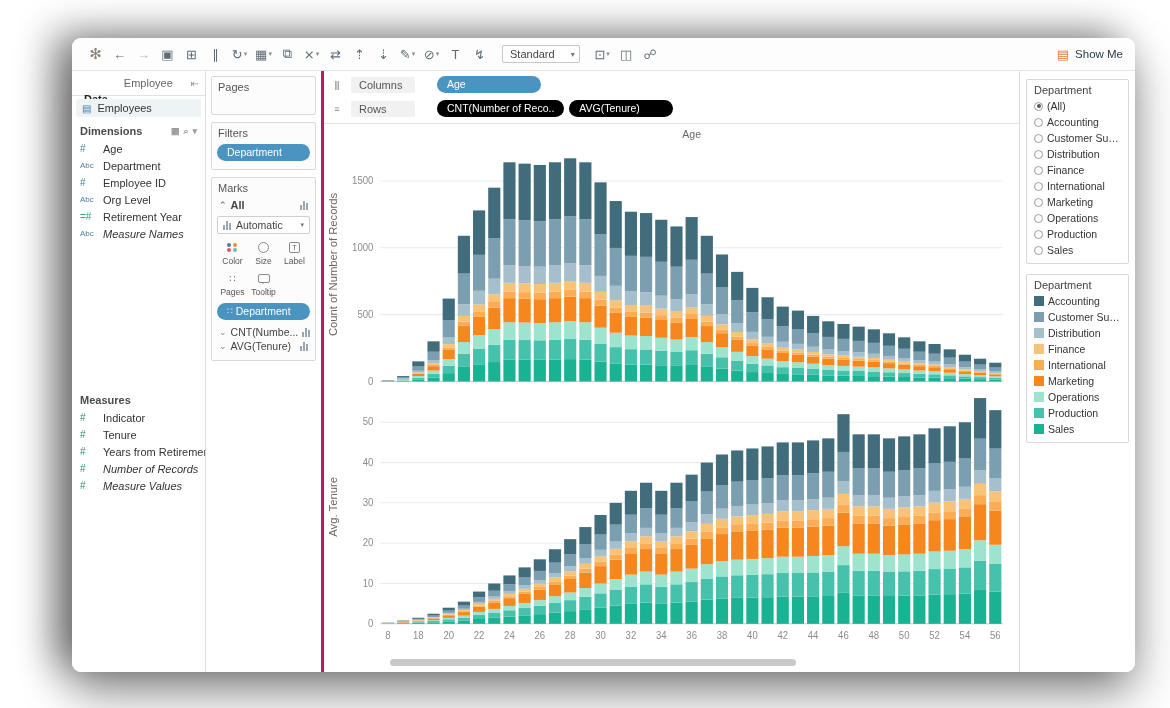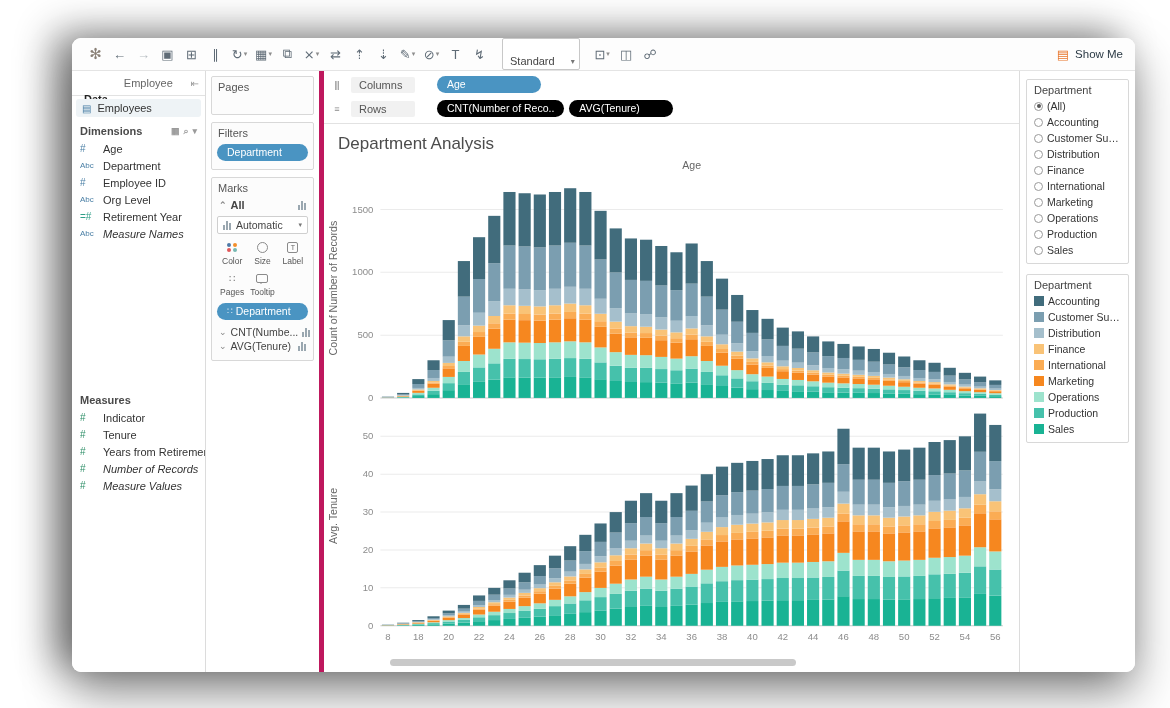--- a/index.html
+++ b/index.html
@@ -6,21 +6,21 @@
   html,body { width:1170px; height:708px; background:#ffffff; font-family:"Liberation Sans",sans-serif; overflow:hidden; }
   .window { position:absolute; left:72px; top:38px; width:1063px; height:634px; background:#fff; border-radius:9px;
             box-shadow: -18px -6px 38px rgba(0,0,0,.45), 0 22px 48px rgba(0,0,0,.4); overflow:hidden; display:flex; flex-direction:column; }
 
   
   .toolbar { height:33px; min-height:33px; display:flex; align-items:center; padding:0 12px; gap:1px; background:#fdfdfd; border-bottom:1px solid #e4e4e4; }
   .tb-icon { display:inline-flex; align-items:center; justify-content:center; min-width:23px; height:24px; color:#5f6b76; font-size:13px; border-radius:3px; padding:0 2px; cursor:default; }
   .tb-icon .caret { font-size:7px; color:#8d8d8d; margin-left:1px; }
   .tb-icon.logo .glyph { color:#8a8076; font-size:15px; }
   .tb-icon.muted { color:#b7bdc2; }
-  .std-select { display:flex; align-items:center; gap:16px; border:1px solid #c8c8c8; background:#fff; border-radius:2px; font-size:11px; color:#444; padding:16px 4px 2px 7px; margin:16px 10px; }
+  .std-select { display:flex; align-items:center; gap:16px; border:1px solid #c8c8c8; background:#fff; border-radius:2px; font-size:11px; color:#444; padding:2px 4px 2px 7px; margin:16px 10px; }
   .std-select .caret { font-size:8px; color:#777; }
   .showme { margin-left:auto; display:flex; align-items:center; gap:6px; font-size:11.5px; color:#2b3a45; }
   .showme .ic { color:#e8762c; font-size:13px; }
 
   
   .main-row { flex:1; display:flex; min-height:0; }
 
   
   .data-pane { width:134px; min-width:134px; border-right:1px solid #dcdcdc; display:flex; flex-direction:column; background:#fff; }
   .pane-tabs { display:flex; align-items:center; border-bottom:1px solid #e2e2e2; height:25px; padding:0 4px; }
@@ -33,21 +33,21 @@
   .header-icons { margin-left:auto; display:flex; gap:4px; color:#9a9a9a; font-size:9px; }
   .field { display:flex; align-items:center; gap:5px; height:17px; padding:0 8px; font-size:11px; color:#333; white-space:nowrap; overflow:hidden; }
   .f-icon { width:18px; font-size:10px; color:#4a7fa5; flex:none; }
   .f-icon.abc { font-size:8px; }
   .f-icon.measure { color:#2e8f68; }
   .f-icon.calc { color:#2e9e87; }
   .italic { font-style:italic; }
   .dim-spacer { height:146px; }
 
   
-  .cards-pane { width:118px; min-width:118px; border-right:5px solid #be185d; background:#fff; padding:5px; display:flex; flex-direction:column; gap:7px; }
+  .cards-pane { width:118px; min-width:118px; border-right:3px solid #be185d; background:#fff; padding:5px; display:flex; flex-direction:column; gap:7px; }
   .card { border:1px solid #d8d8d8; background:#fcfcfc; border-radius:2px; }
   .card-header { font-size:11px; color:#555; padding:4px 6px 3px; }
   .pages-body { height:18px; }
   .filters-body { padding:2px 5px 8px; }
   .pill { display:block; height:17px; line-height:17px; border-radius:9px; color:#fff; font-size:10.5px; padding:0 10px; white-space:nowrap; overflow:hidden; text-overflow:ellipsis; cursor:default; }
   .pill.dim { background:#4a94c2; }
   .pill.meas { background:#000000; }
   .marks-body { padding:2px 5px 7px; display:flex; flex-direction:column; gap:5px; }
   .all-row { display:flex; align-items:center; gap:4px; font-size:11px; font-weight:bold; color:#444; padding:0 2px; }
   .chev { color:#888; font-size:9px; }
@@ -365,21 +365,20 @@
         </div>
         <div class="shelf">
           <span class="shelf-ic">≡</span>
           <span class="shelf-chip">Rows</span>
           <span class="shelf-pills" id="rows-pills">
               <span class="pill shelf-pill meas">CNT(Number of Reco..</span>
               <span class="pill shelf-pill meas">AVG(Tenure)</span>
             </span>
         </div>
       </div>
-      <div class="sheet-title">Department Analysis</div>
       <div class="chart-wrap">
         <svg id="charts-svg" viewBox="0 0 690 496" preserveAspectRatio="none">
             <text x="365" y="13" class="ax-title" text-anchor="middle">Age</text>
             <line x1="56" x2="674" y1="240.0" y2="240.0" class="axl"></line>
             <text x="49" y="243" class="tick" text-anchor="end">0</text>
             <line x1="56" x2="674" y1="177.7" y2="177.7" class="grid"></line>
             <text x="49" y="180.7" class="tick" text-anchor="end">500</text>
             <line x1="56" x2="674" y1="115.4" y2="115.4" class="grid"></line>
             <text x="49" y="118.4" class="tick" text-anchor="end">1000</text>
             <line x1="56" x2="674" y1="53.1" y2="53.1" class="grid"></line>

